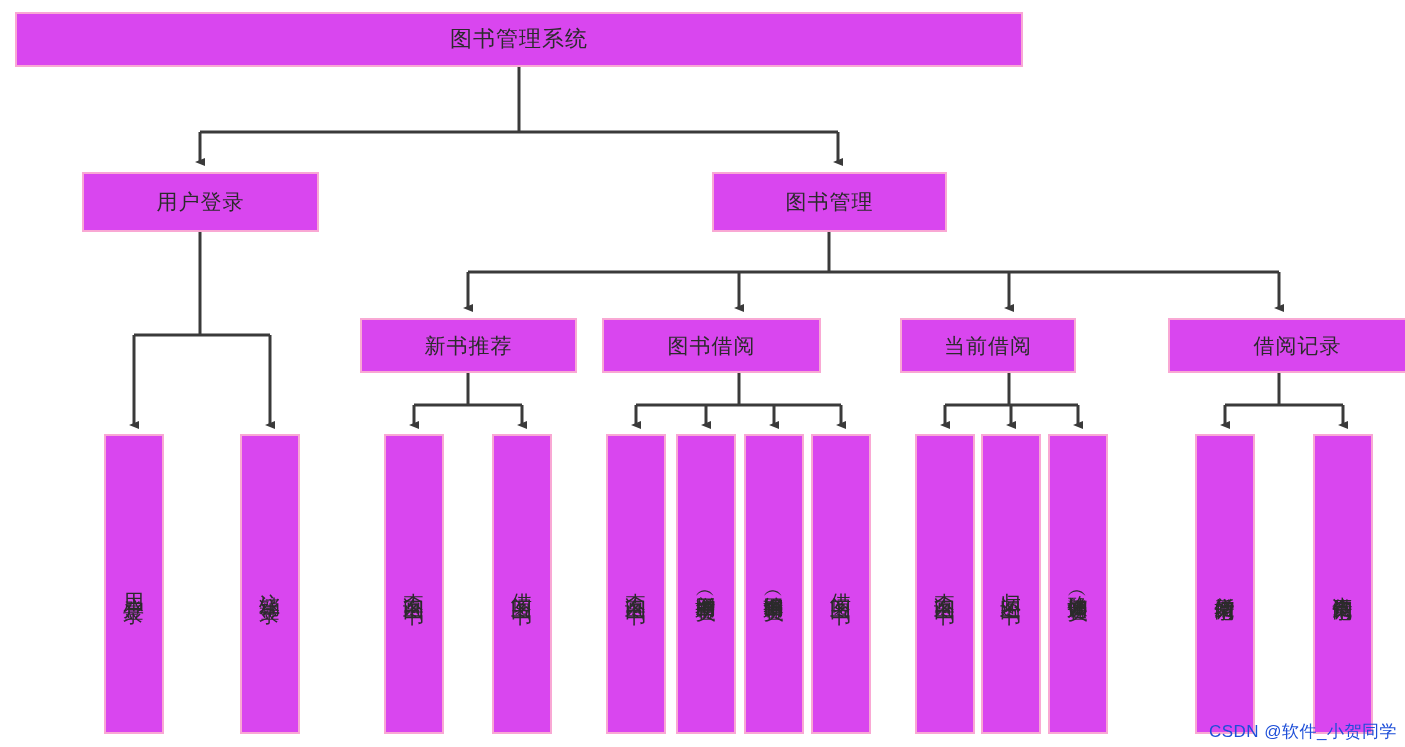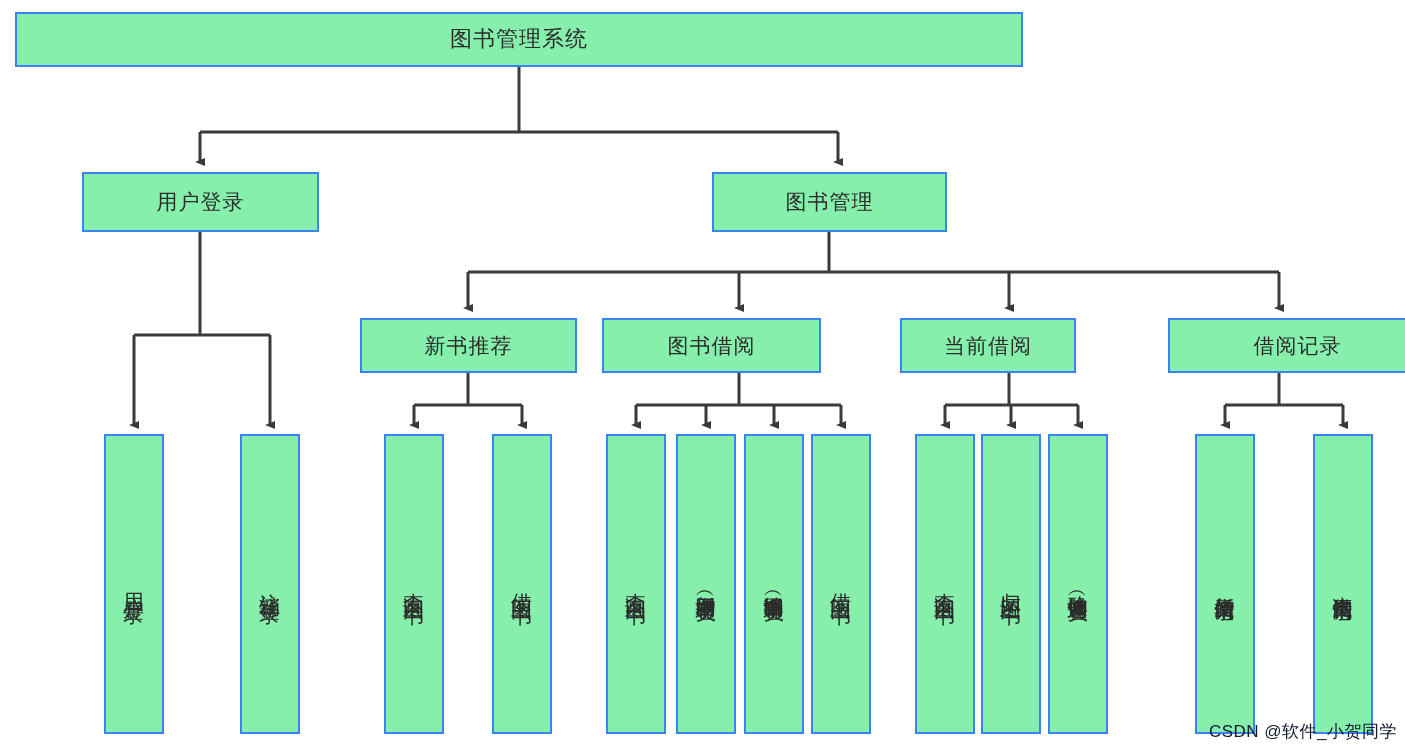--- a/index.html
+++ b/index.html
@@ -21,22 +21,22 @@
     position: absolute;
     left: 0;
     top: 0;
     width: 1405px;
     height: 747px;
     pointer-events: none;
   }
   .node {
     position: absolute;
     box-sizing: border-box;
-    border: 2px solid #3b82f6;
-    background: #86efac;
+    border: 2px solid #f9a8d4;
+    background: #d946ef;
     display: flex;
     align-items: center;
     justify-content: center;
     color: #2b2b2b;
   }
   .node.horiz {
     font-size: 21px;
     letter-spacing: 1px;
     line-height: 1.2;
   }
@@ -58,21 +58,21 @@
   }
   .leaf.tight .vtext {
     letter-spacing: 1px;
     font-size: 20px;
   }
   .watermark {
     position: absolute;
     right: 8px;
     bottom: 4px;
     font-size: 17px;
-    color: #0f172a;
+    color: #1d4ed8;
     white-space: nowrap;
     letter-spacing: 0.5px;
     margin-left: 38px;
   }
 </style>
 </head>
 <body>
 
 <div id="canvas">
 

